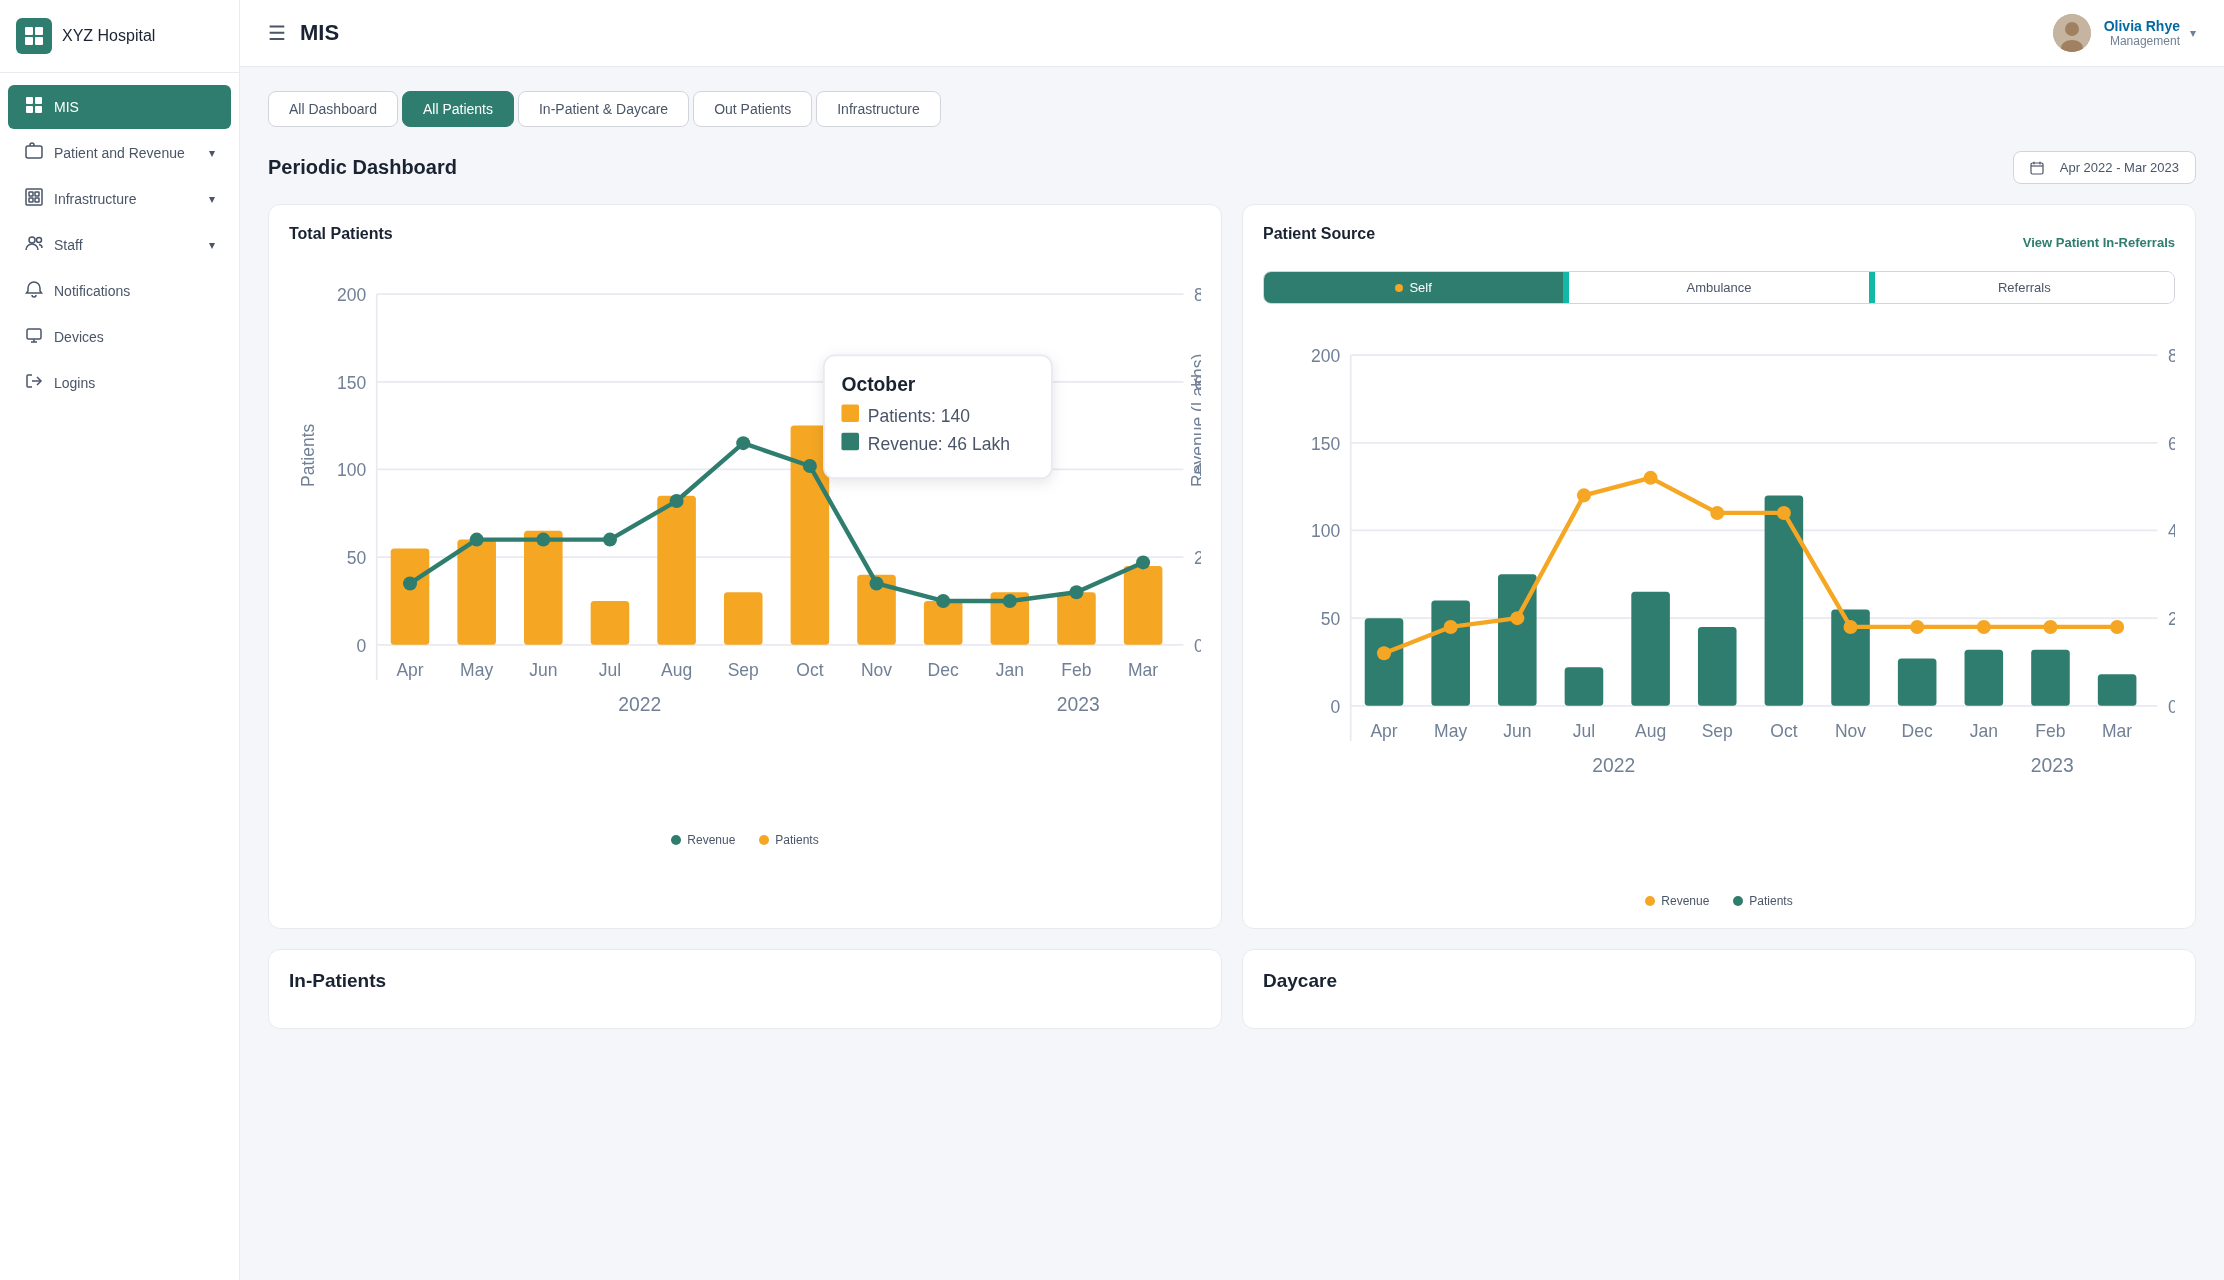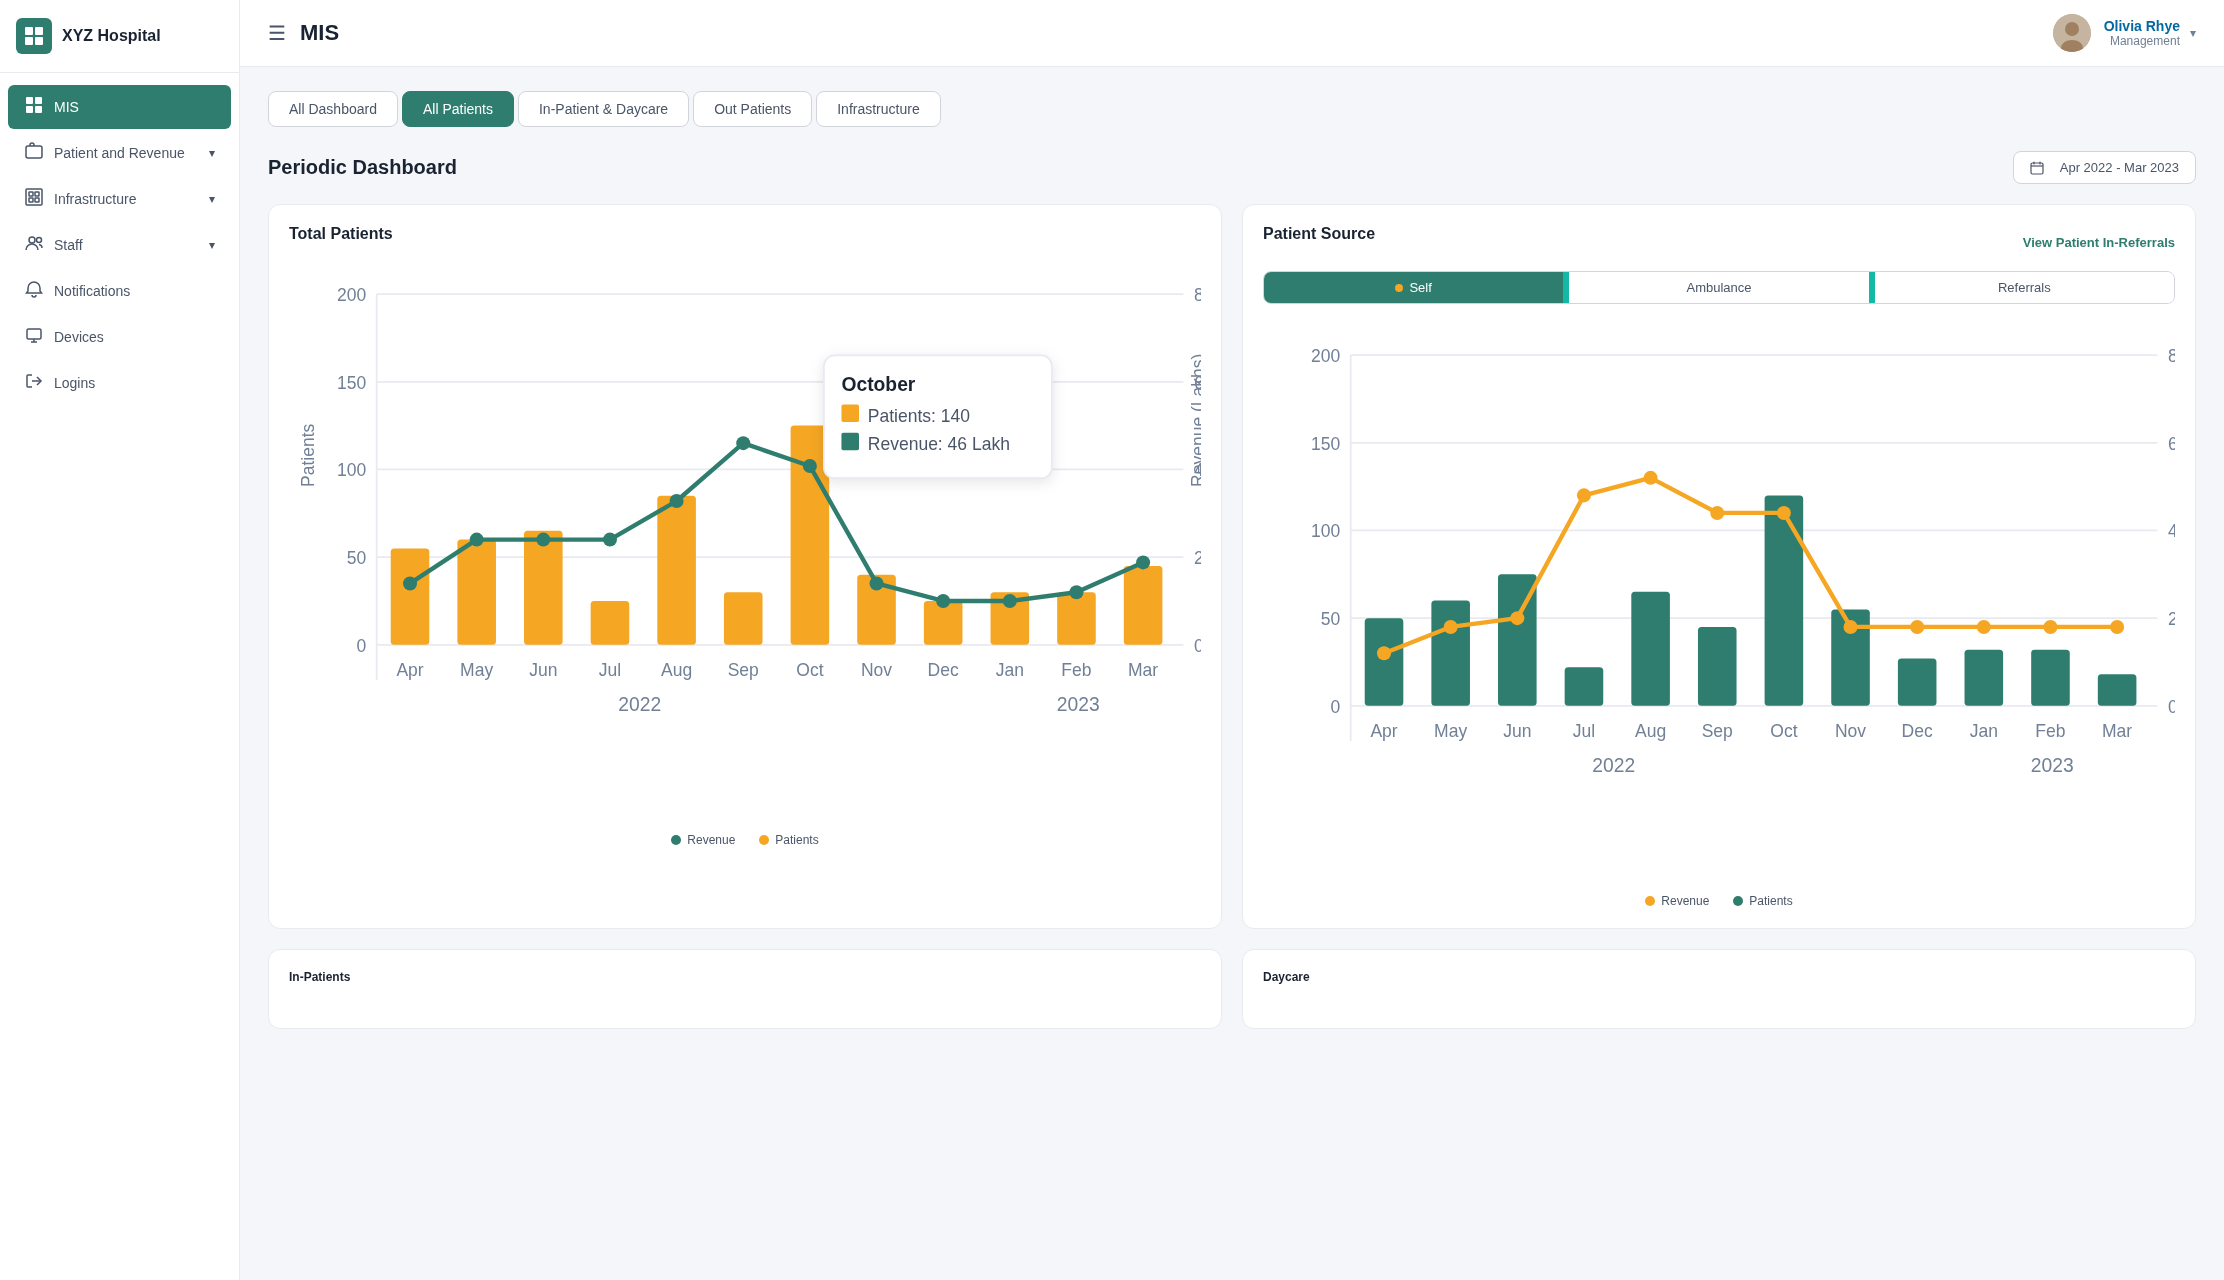--- a/index.html
+++ b/index.html
@@ -2,21 +2,21 @@
 <html><head>
   <meta charset="utf-8">
   <style>
     * { box-sizing: border-box; margin: 0; padding: 0; }
     body { font-family: 'Segoe UI', Arial, sans-serif; background: #f5f6fa; display: flex; height: 100vh; overflow: hidden; font-size: 14px; }
 
     
     .sidebar { width: 240px; background: #fff; border-right: 1px solid #e8eaf0; display: flex; flex-direction: column; flex-shrink: 0; }
     .sidebar-logo { display: flex; align-items: center; gap: 10px; padding: 18px 16px; border-bottom: 1px solid #e8eaf0; }
     .sidebar-logo-icon { width: 36px; height: 36px; background: #2e7d6e; border-radius: 6px; display: flex; align-items: center; justify-content: center; color: white; font-size: 18px; }
-    .sidebar-logo-text { font-weight: 700; font-size: 16px; color: #1a2332; }
+    .sidebar-logo-text { font-weight: 400; font-size: 16px; color: #1a2332; }
     .sidebar-nav { padding: 10px 0; flex: 1; }
     .nav-item { display: flex; align-items: center; gap: 10px; padding: 11px 16px; cursor: pointer; color: #4a5568; font-size: 14px; font-weight: 500; border-radius: 6px; margin: 2px 8px; }
     .nav-item.active { background: #2e7d6e; color: white; }
     .nav-item .nav-icon { font-size: 16px; width: 20px; text-align: center; }
     .nav-item .chevron { margin-left: auto; font-size: 12px; }
 
     
     .main { flex: 1; display: flex; flex-direction: column; overflow: hidden; }
 
     
@@ -67,21 +67,21 @@
     .legend-dot { width: 10px; height: 10px; border-radius: 50%; }
     .legend-dot-green { background: #2e7d6e; }
     .legend-dot-yellow { background: #f5a623; }
 
     
     .tooltip-box { fill: white; stroke: #e8eaf0; stroke-width: 1; filter: drop-shadow(0 2px 4px rgba(0,0,0,0.1)); }
 
     
     .bottom-grid { display: grid; grid-template-columns: 1fr 1fr; gap: 20px; }
     .bottom-card { background: #fff; border-radius: 12px; border: 1px solid #e8eaf0; padding: 20px; min-height: 80px; }
-    .bottom-card-title { font-size: 12px; font-weight: 700; color: #1a2332; }
+    .bottom-card-title { font-size: 19px; font-weight: 700; color: #1a2332; }
   </style>
 </head>
 <body>
 
 <div class="sidebar">
   <div class="sidebar-logo">
     <div class="sidebar-logo-icon">
       <svg width="22" height="22" viewBox="0 0 22 22" fill="none">
         <rect x="2" y="2" width="8" height="8" rx="1" fill="white"></rect>
         <rect x="12" y="2" width="8" height="8" rx="1" fill="white"></rect>

